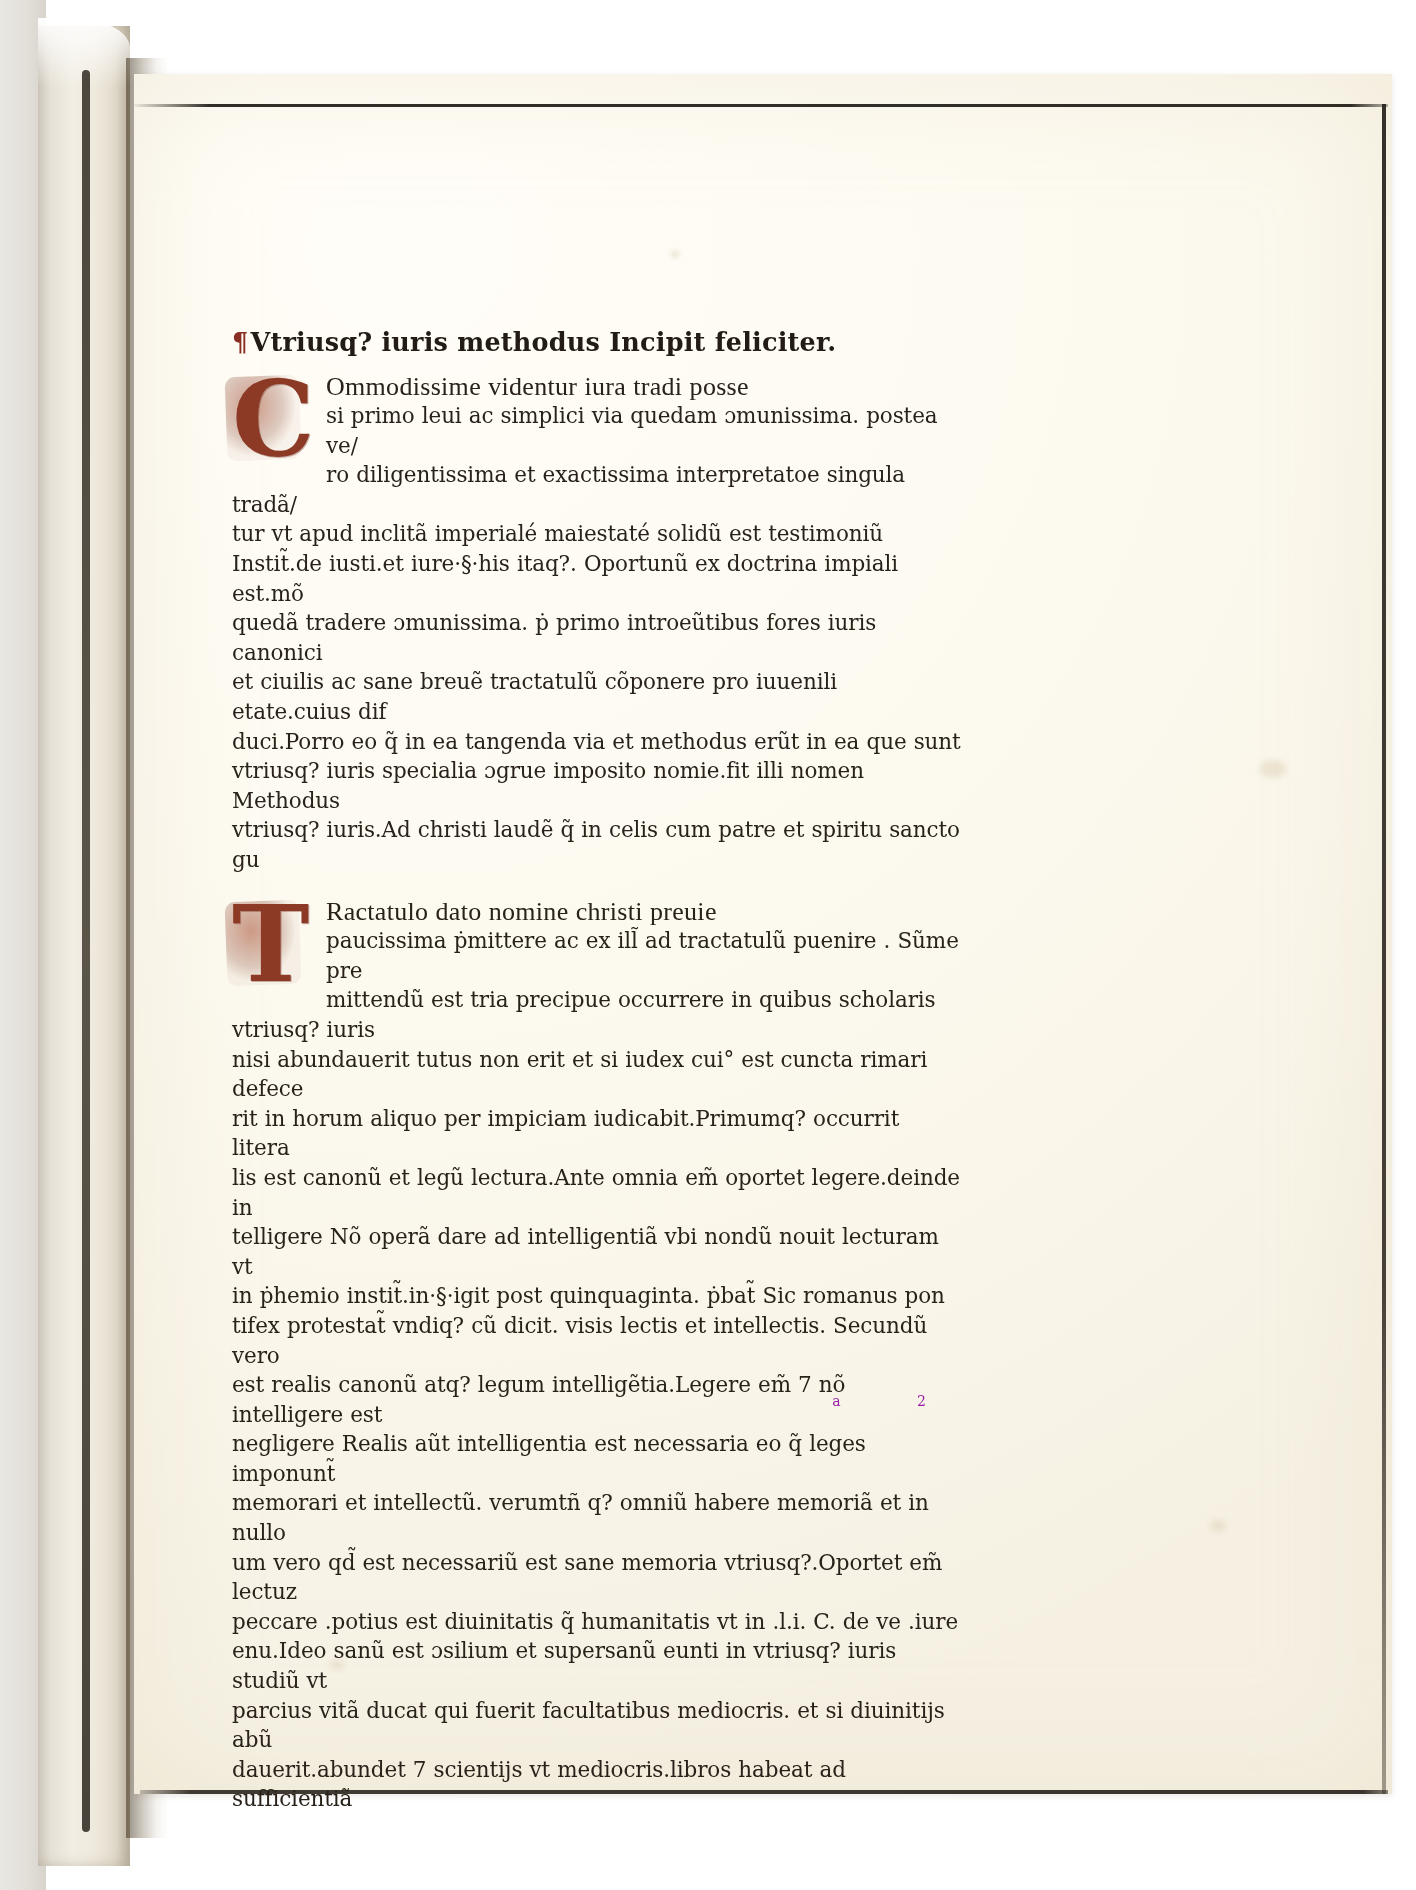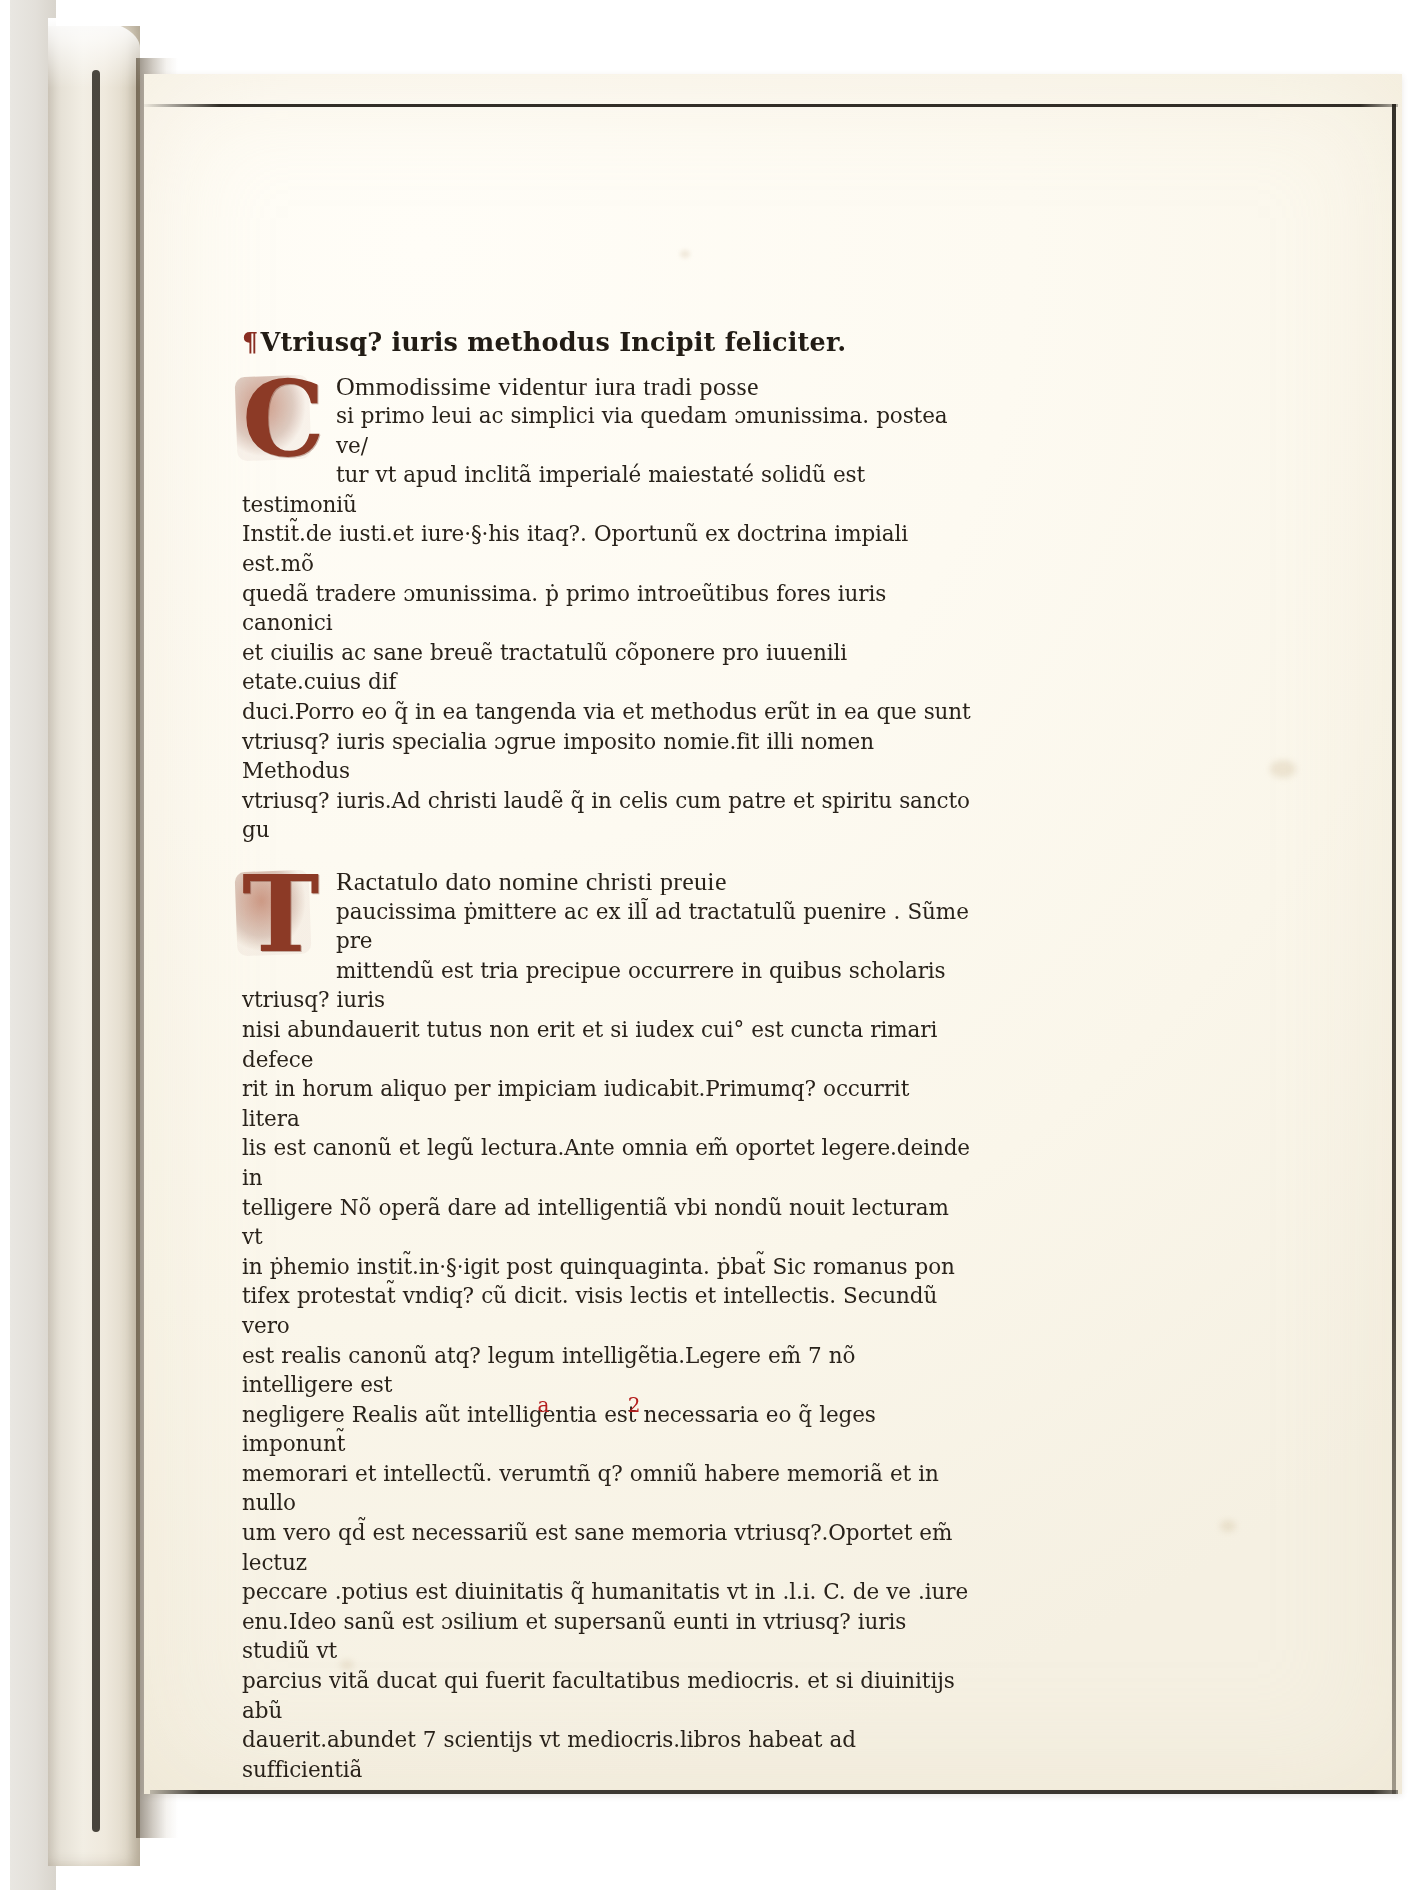--- a/index.html
+++ b/index.html
@@ -12,21 +12,20 @@
     height: 1890px;
     overflow: hidden;
     font-family: "Liberation Serif", serif;
   }
 
   
   #photo {
     position: absolute;
     inset: 0;
     background: #ffffff;
-    margin-left: 10px;
   }
 
   
   .backdrop-left {
     position: absolute;
     left: 0; top: 0;
     width: 46px; height: 1890px;
     background: linear-gradient(90deg, #e9e7e2 0%, #e3e0da 55%, #d8d4cc 100%);
   }
 
@@ -175,23 +174,23 @@
     letter-spacing: 0.3px;
     font-family: Liberation Serif, serif;
   }
   .para2 { margin-top: 22px; }
 
   .signature {
     position: absolute;
     left: 232px;
     top: 1393px;
     width: 730px;
-    text-align: center;
-    font-size: 20px;
-    color: #b91c1c;
+    text-align: right;
+    font-size: 14px;
+    color: #a21caf;
     letter-spacing: 36px;
     font-family: "DejaVu Serif", serif;
   }
 
   
   .textblock, .signature { filter: saturate(0.95) contrast(1.02); }
 </style>
 </head>
 <body>
 
@@ -223,20 +222,21 @@
       <span class="rubric">¶</span><span>Vtriusq? iuris methodus Incipit feliciter.</span>
     </div>
 
     <div class="para" style="margin-top:16px;">
       <span class="initial">
         <span class="wash"></span>
         <span class="glyph">C</span>
       </span>
       <div class="big-first">Ommodissime videntur iura tradi posse</div>
       <div>si primo leui ac simplici via quedam ɔmunissima. postea ve/</div>
+      <div>ro diligentissima et exactissima interpretatoe singula tradã/</div>
       <div>tur vt apud inclitã imperialé maiestaté solidũ est testimoniũ</div>
       <div>Instit̃.de iusti.et iure·§·his itaq?. Oportunũ ex doctrina impiali est.mõ</div>
       <div>quedã tradere ɔmunissima. ṗ primo introeũtibus fores iuris canonici</div>
       <div>et ciuilis ac sane breuẽ tractatulũ cõponere pro iuuenili etate.cuius dif</div>
       <div>duci.Porro eo q̃ in ea tangenda via et methodus erũt in ea que sunt</div>
       <div>vtriusq? iuris specialia ɔgrue imposito nomie.fit illi nomen Methodus</div>
       <div>vtriusq? iuris.Ad christi laudẽ q̃ in celis cum patre et spiritu sancto gu</div>
     </div>
 
     <div class="para para2">

